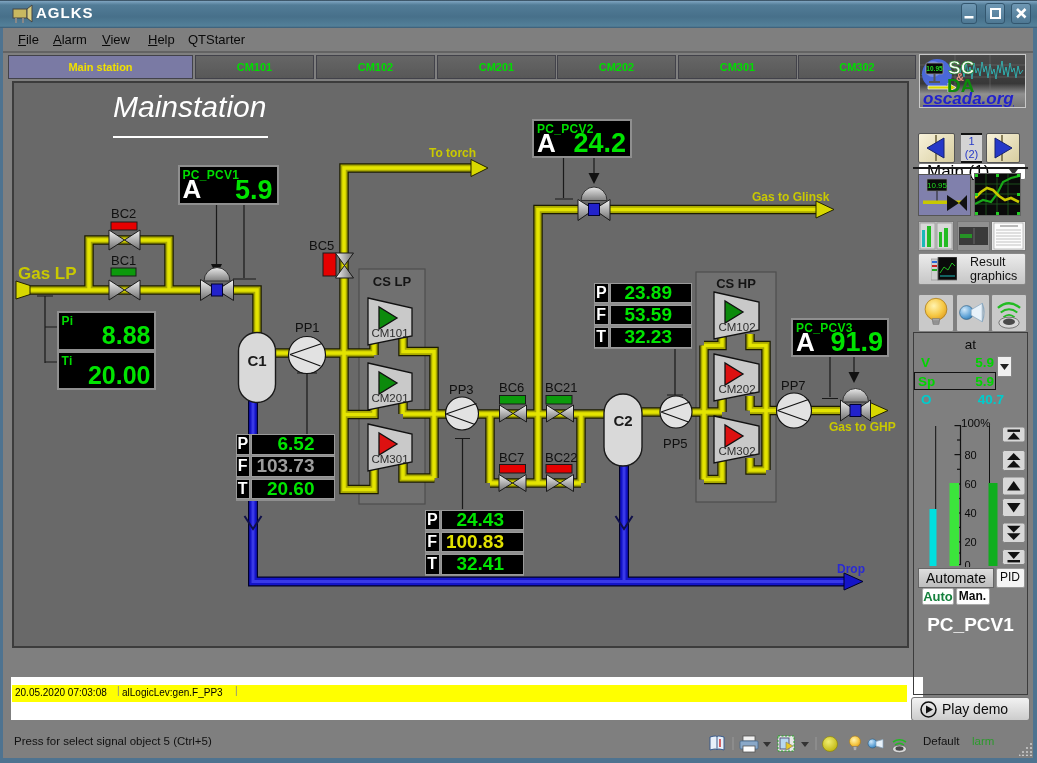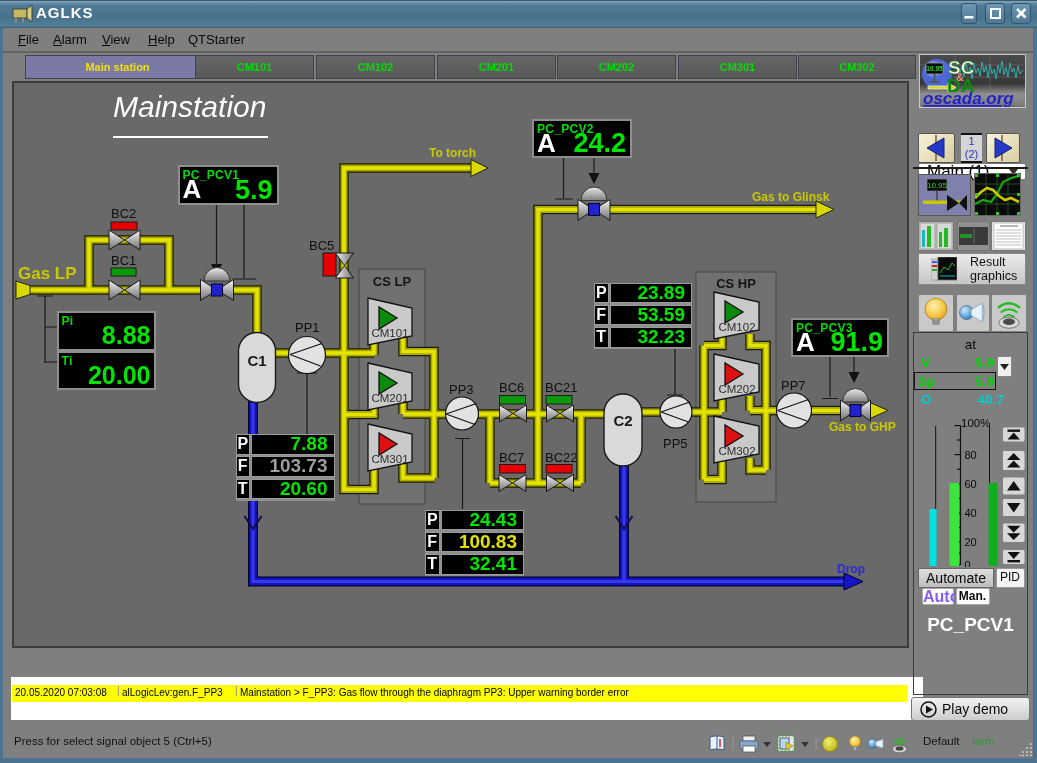--- a/index.html
+++ b/index.html
@@ -29,21 +29,21 @@
 
 .lcd{background:#000;border:2px solid #8f8f8f;color:#00e400;}
 .lcdtitle{position:absolute;left:3px;top:1px;font-size:12px;font-weight:bold;color:#00dc00;letter-spacing:0.3px;}
 .lcdA{position:absolute;left:3px;bottom:1px;font-size:26px;font-weight:bold;color:#fff;line-height:0.9;}
 .lcdval{position:absolute;right:4px;bottom:1px;font-size:27px;font-weight:bold;line-height:0.85;}
 .pft{position:absolute;width:99px;height:66.5px;background:#8f8f8f;}
 .pftrow{position:absolute;left:0;height:20.5px;width:99px;}
 .pftletter{position:absolute;left:0;top:0;bottom:0;width:14.5px;background:#000;border:1px solid #9a9a9a;
  color:#fff;font-weight:bold;font-size:16px;text-align:center;line-height:18px;}
 .pftval{position:absolute;left:15.5px;right:0;top:0;bottom:0;background:#000;border:1px solid #9a9a9a;
- font-size:19px;font-weight:bold;text-align:right;line-height:17.5px;padding-right:6px;}
+ font-size:19px;font-weight:bold;text-align:right;line-height:17.5px;padding-right:19px;}
 </style>
 </head>
 <body>
 <div class="abs" id="titlebar">
   <div class="abs" id="title-text">AGLKS</div>
   <svg class="abs" style="left:10px;top:3px" width="24" height="22" viewBox="0 0 24 22">
     <rect x="3" y="6" width="14" height="9" fill="#c8b860" stroke="#444"></rect>
     <polygon points="17,6 22,2 22,19 17,15" fill="#d8cc80" stroke="#444"></polygon>
     <rect x="5" y="15" width="2" height="5" fill="#888"></rect>
       <rect x="12" y="15" width="2" height="5" fill="#888"></rect>
@@ -59,21 +59,21 @@
       </svg></div>
 </div>
 <div class="abs" id="menubar">
   <span class="abs mi" style="left:15px"><u>F</u>ile</span>
   <span class="abs mi" style="left:50px"><u>A</u>larm</span>
   <span class="abs mi" style="left:99px"><u>V</u>iew</span>
   <span class="abs mi" style="left:145px"><u>H</u>elp</span>
   <span class="abs mi" style="left:185px">QTStarter</span>
 </div>
 <div class="abs" id="tabbar">
-  <div class="abs tab tabsel" style="left:22px;width:185px;">Main station</div>
+  <div class="abs tab tabsel" style="left:5px;width:185px;">Main station</div>
   <div class="abs tab" style="left:192px;width:119px;">CM101</div>
   <div class="abs tab" style="left:313px;width:119px;">CM102</div>
   <div class="abs tab" style="left:434px;width:119px;">CM201</div>
   <div class="abs tab" style="left:554px;width:119px;">CM202</div>
   <div class="abs tab" style="left:675px;width:119px;">CM301</div>
   <div class="abs tab" style="left:795px;width:118px;">CM302</div>
 </div>
 <div class="abs" id="canvas">
 <svg width="893" height="563" viewBox="14 83 893 563" style="position:absolute;left:0;top:0" font-family="Liberation Sans,sans-serif">
 <defs>
@@ -282,21 +282,21 @@
   <span class="lcdval" style="font-size:25px;right:3px;bottom:2px;">8.88</span>
 </div>
 <div class="abs lcd" style="left:56.5px;top:350.5px;width:99px;height:39.5px;">
   <span class="lcdtitle">Ti</span>
   <span class="lcdval" style="font-size:25px;right:3px;bottom:2px;">20.00</span>
 </div>
 
 <div class="abs pft" style="left:235.5px;top:434px;">
   <div class="pftrow" style="top:0;">
       <span class="pftletter">P</span>
-      <span class="pftval" style="color:#00e400;">7.88</span>
+      <span class="pftval" style="color:#00e400;">6.52</span>
     </div>
   <div class="pftrow" style="top:22.4px;">
       <span class="pftletter">F</span>
       <span class="pftval" style="color:#9e9e9e;">103.73</span>
     </div>
   <div class="pftrow" style="top:44.8px;">
       <span class="pftletter">T</span>
       <span class="pftval" style="color:#00e400;">20.60</span>
     </div>
 </div>
@@ -327,21 +327,20 @@
       <span class="pftletter">T</span>
       <span class="pftval" style="color:#00e400;">32.41</span>
     </div>
 </div>
 <div class="abs" id="alarmarea">
   <div class="abs" id="alarmrow">
     <span class="abs" style="left:3px;top:2px;">20.05.2020 07:03:08</span>
     <span class="abs" style="left:105px;top:0px;color:#888;">|</span>
     <span class="abs" style="left:110px;top:2px;">alLogicLev:gen.F_PP3</span>
     <span class="abs" style="left:223px;top:0px;color:#888;">|</span>
-    <span class="abs" style="left:228px;top:2px;">Mainstation &gt; F_PP3: Gas flow through the diaphragm PP3: Upper warning border error</span>
   </div>
 </div>
 
 <div class="abs" style="left:919px;top:54px;width:107px;height:54px;border:1px solid #c8c8c8;
  background:linear-gradient(180deg,#4a4a4a 0%,#383838 55%,#909090 75%,#787878 100%);overflow:hidden;">
  <svg width="105" height="52" viewBox="0 0 105 52">
   <g stroke="#2ad8d8" stroke-width="0.8" fill="none" opacity="0.9">
    <polyline points="2,20 4,14 6,22 8,10 10,18 12,8 14,16 16,12 18,20 20,15"></polyline>
    <polyline points="40,18 42,10 44,22 46,6 48,19 50,12 52,24 54,8 56,18 58,13 60,21 62,7 64,17 66,11 68,23 70,9 72,19 74,14 76,24 78,10 80,18 82,6 84,20 86,12 88,22 90,8 92,17 94,13 96,23 98,11 100,19 103,15"></polyline>
   </g>
@@ -577,21 +576,21 @@
     <polygon points="5,2.5 17.5,2.5 11.2,9.5" fill="#111"></polygon>
           <rect x="5" y="10.5" width="12.5" height="2.4" fill="#111"></rect>
         </g>
   </g>
  </svg>
  <div class="abs" style="left:4px;top:235px;width:76px;height:19.5px;background:linear-gradient(180deg,#dedede,#bdbdbd);
   border:1px solid #666;font-size:14px;text-align:center;line-height:18px;color:#0a0a0a;">Automate</div>
  <div class="abs" style="left:81.5px;top:235px;width:29px;height:19.5px;background:#f5f5f5;
   border:1px solid #999;border-radius:2px;font-size:12px;text-align:center;line-height:17px;color:#0a0a0a;">PID</div>
  <div class="abs" style="left:8px;top:254.5px;width:32px;height:17.5px;background:#fff;border:1px solid #aaa;border-radius:2px;
-  font-size:16px;font-weight:bold;text-align:center;line-height:15px;color:#8b5cf6;">Auto</div>
+  font-size:13px;font-weight:bold;text-align:center;line-height:15px;color:#15803d;">Auto</div>
  <div class="abs" style="left:41.5px;top:254.5px;width:34px;height:17.5px;background:#fff;border:1px solid #aaa;border-radius:2px;
   font-size:12px;font-weight:bold;text-align:center;line-height:15px;color:#0a0a0a;">Man.</div>
  <div class="abs" style="left:0;top:281px;width:113px;text-align:center;font-size:19px;font-weight:bold;color:#fff;">PC_PCV1</div>
 </div>
 
 <div class="abs" style="left:911px;top:697px;width:119px;height:24px;background:linear-gradient(180deg,#f2f2f2,#cccccc);
  border:1px solid #777;border-radius:3px;">
  <svg class="abs" style="left:8px;top:3px" width="17" height="17">
       <circle cx="8.5" cy="8.5" r="7.5" fill="none" stroke="#111" stroke-width="1.5"></circle>
  <polygon points="6,4.5 6,12.5 13,8.5" fill="#111"></polygon>

